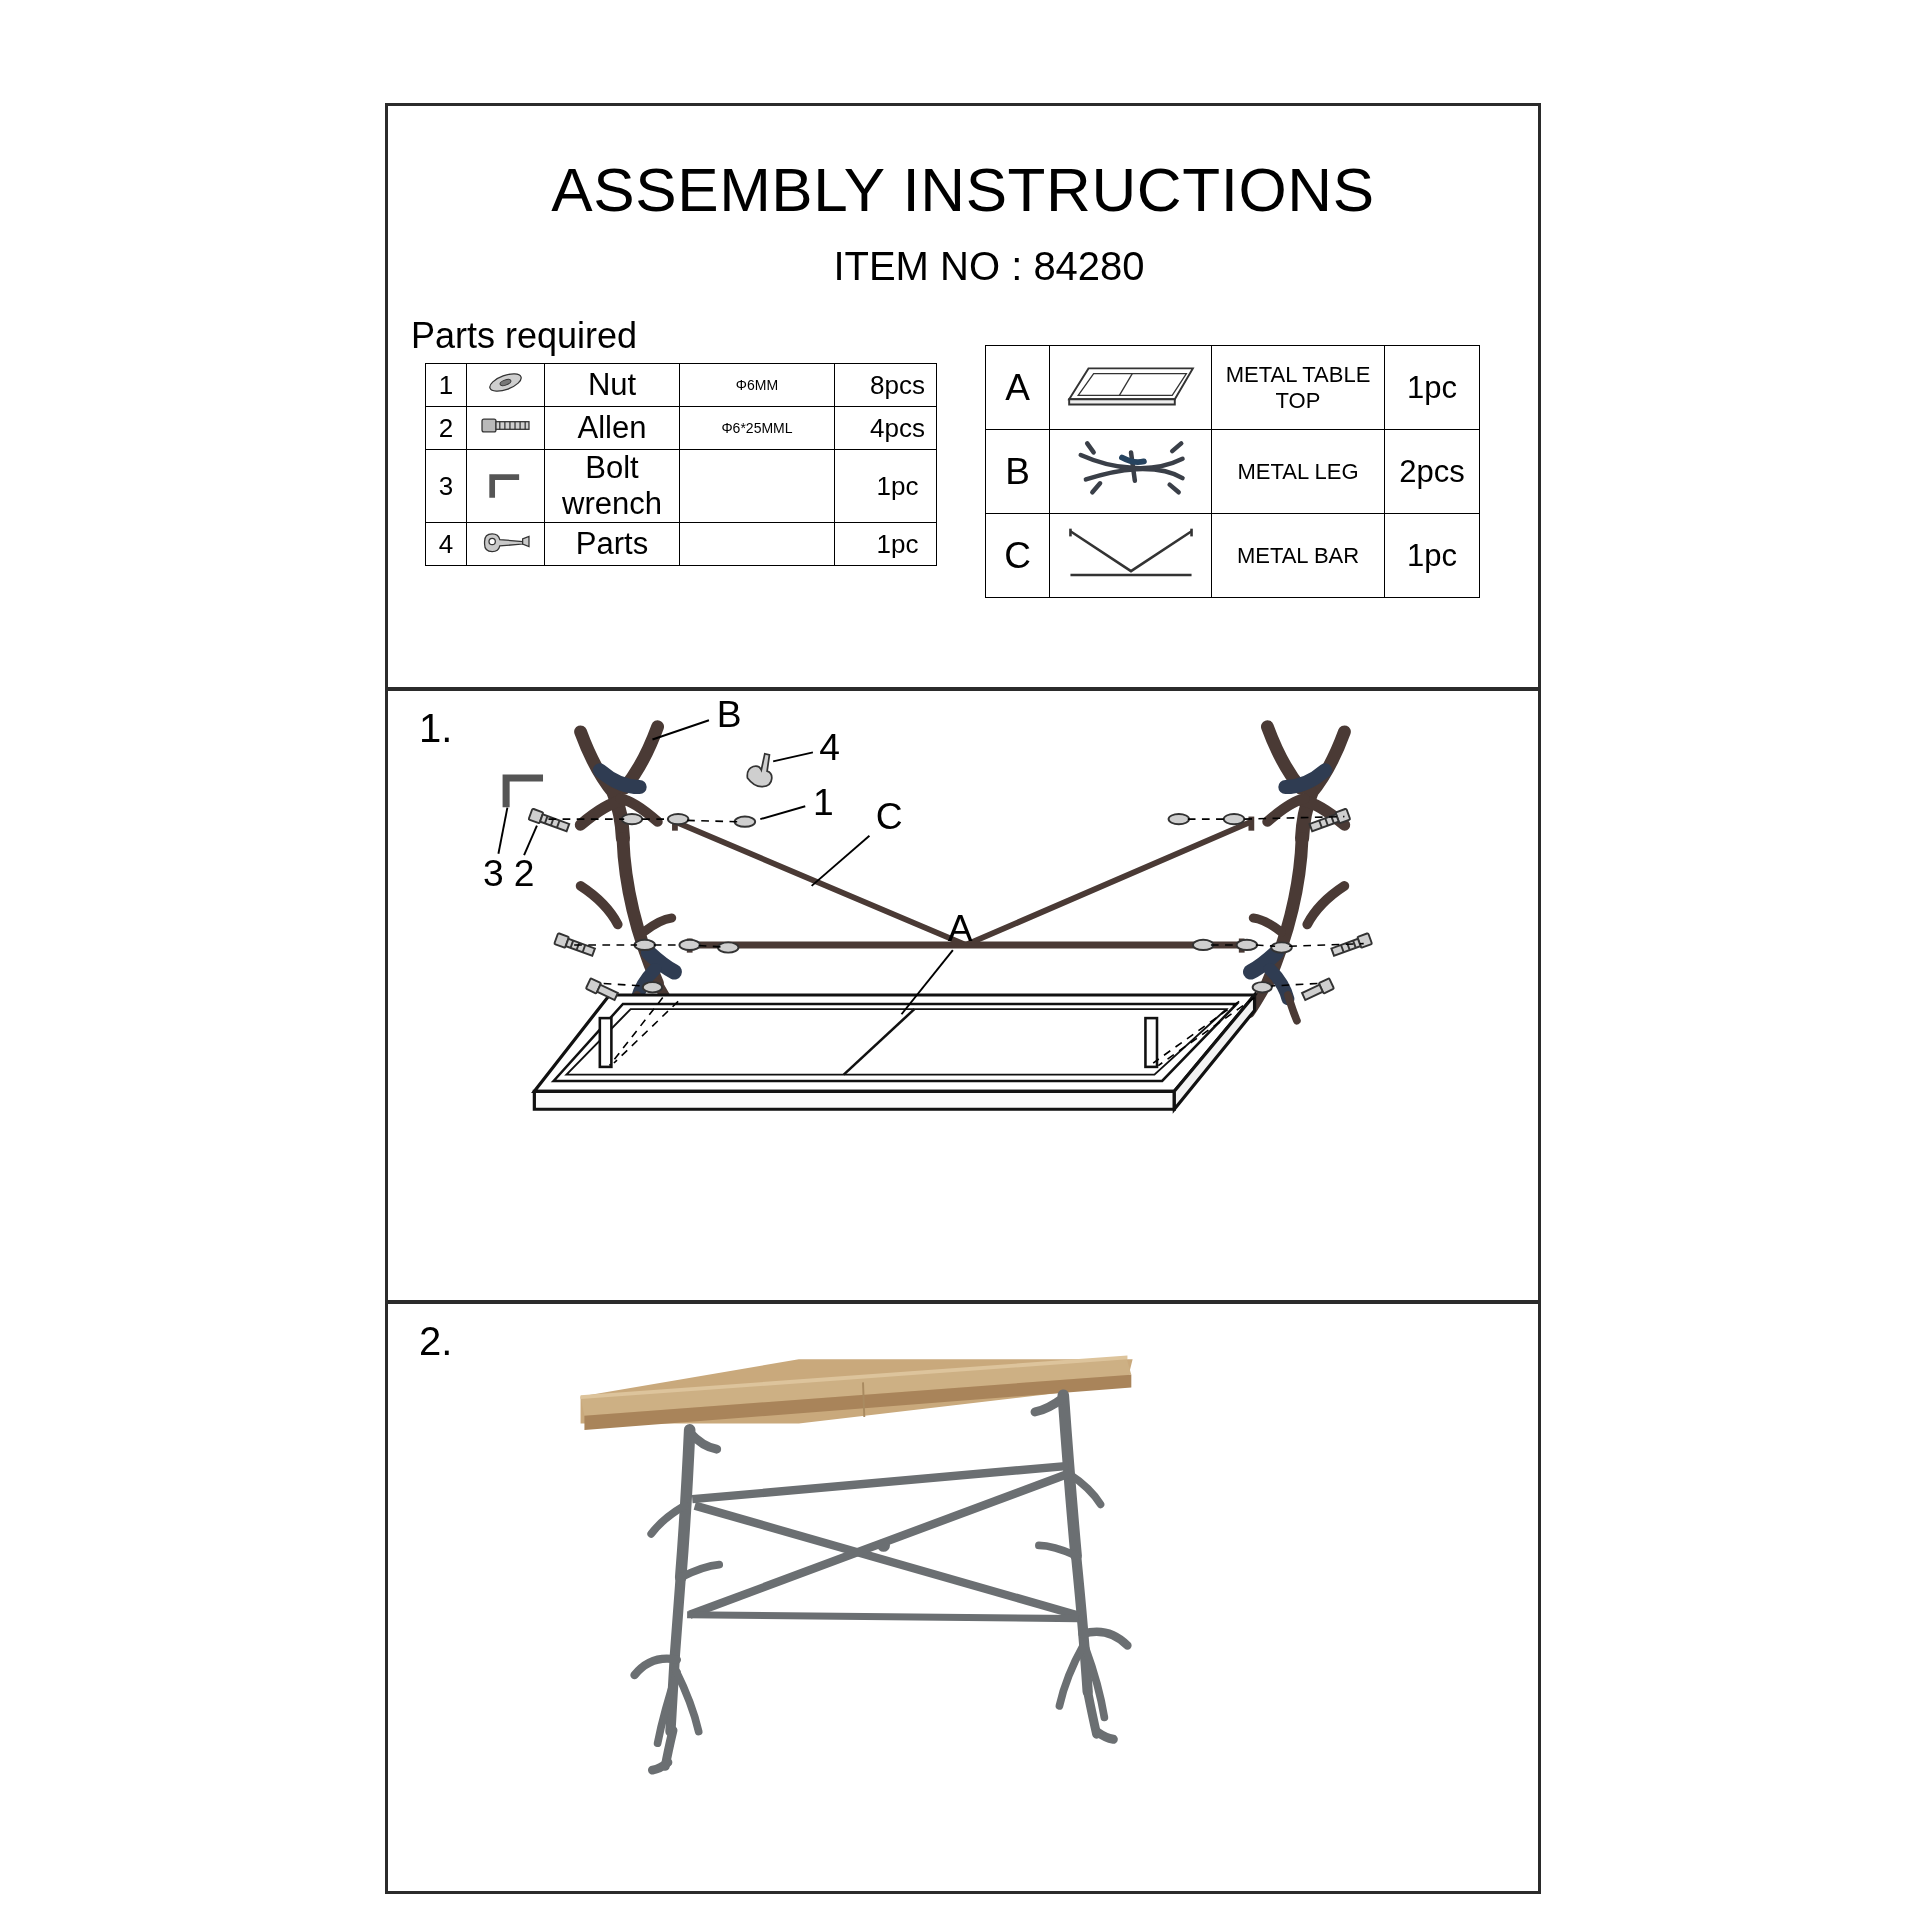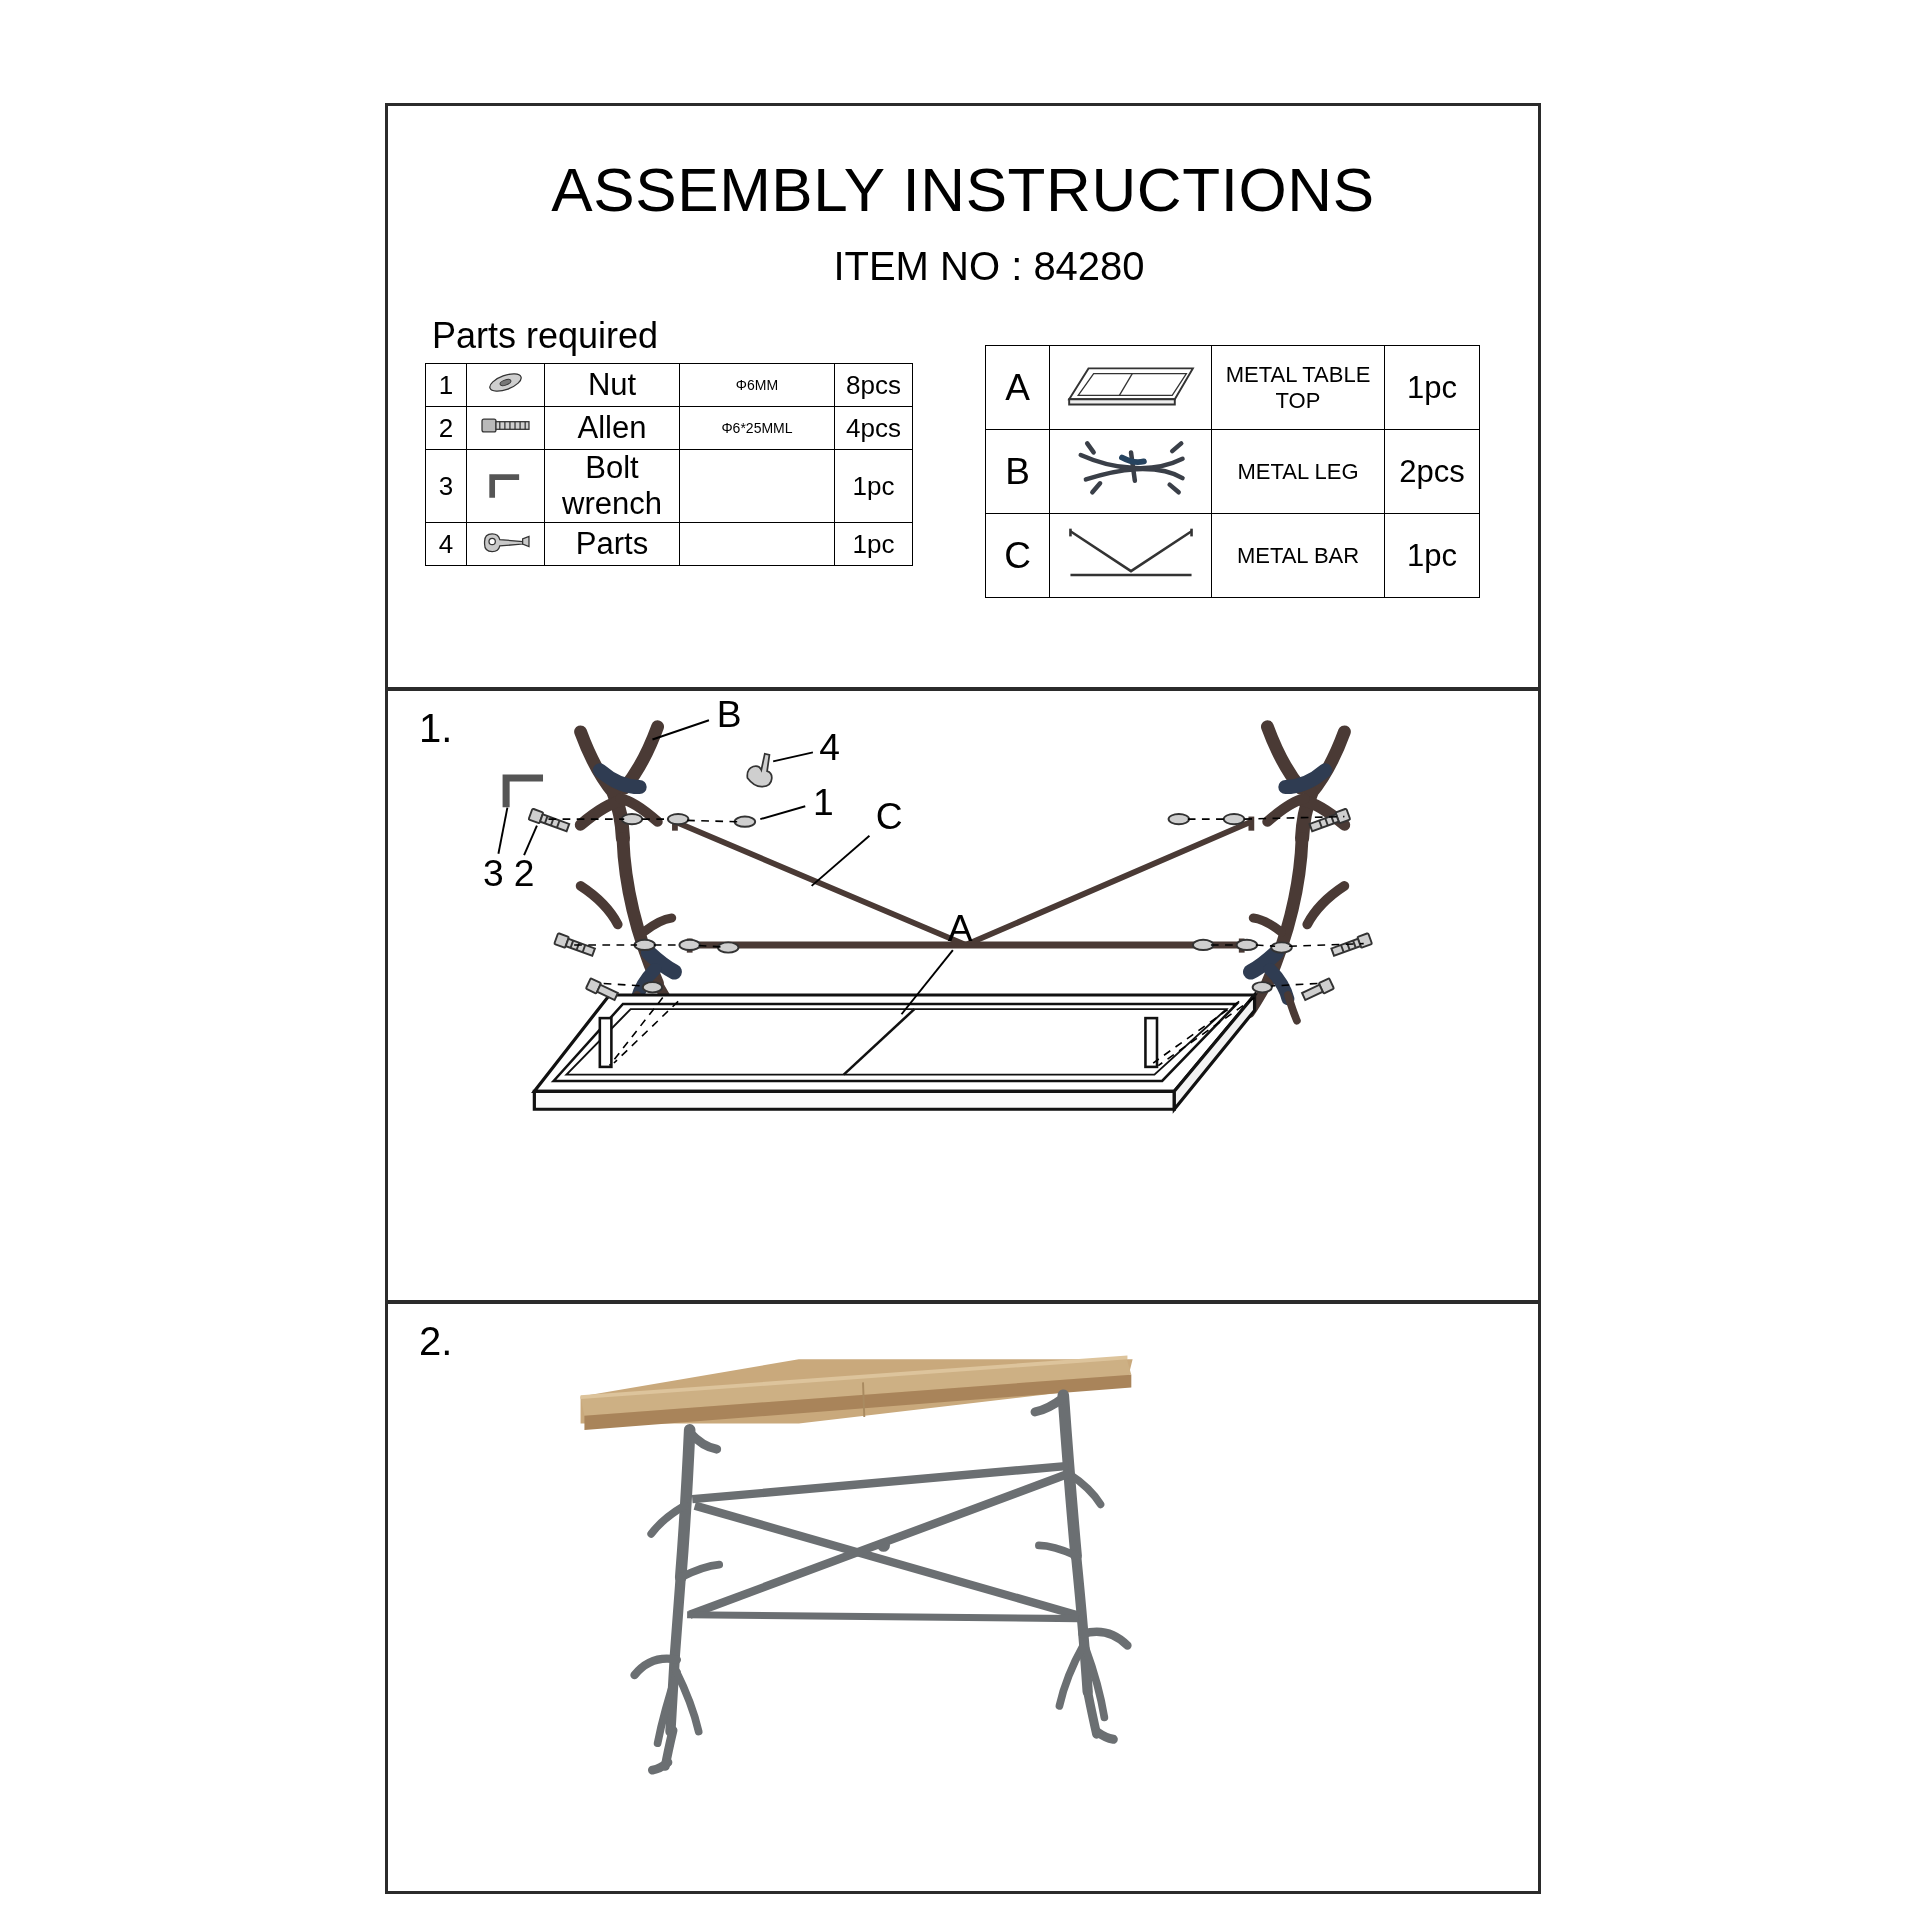--- a/index.html
+++ b/index.html
@@ -2,31 +2,31 @@
 <html style="font-size:10.3px"><head>
 <meta charset="utf-8">
 <style>
   html,body{margin:0;padding:0;background:#ffffff;}
   body{width:1926px;height:1926px;font-family:"Liberation Sans",sans-serif;color:#000;}
   .page{position:relative;width:1926px;height:1926px;text-decoration:underline;}
   .sheet{position:absolute;left:385px;top:103px;width:1156px;top:103px;height:1791px;border:3.9px solid #2b2b2b;box-sizing:border-box;background:#fff;}
   
   .title{position:absolute;left:0;top:48px;width:100%;text-align:center;font-size:62px;letter-spacing:0.6px;}
   .itemno{position:absolute;left:0;top:138px;width:100%;text-align:center;font-size:40px;margin-left:26px;}
-  .parts-label{position:absolute;left:44px;top:209px;font-size:36px;}
+  .parts-label{position:absolute;left:23px;top:209px;font-size:36px;}
   
   .tbl{position:absolute;border-collapse:collapse;}
   .tbl td{border:1.9px solid #000;font-size:22px;text-align:center;vertical-align:middle;padding:0;}
   
   .tbl-left{left:37px;top:257px;}
   .tbl-left td.num{width:40px;height:42px;font-size:26px;}
   .tbl-left td.icon{width:77px;}
   .tbl-left td.name{width:134px;font-size:31px;}
   .tbl-left td.spec{width:154px;font-size:14px;}
-  .tbl-left td.qty{width:77px;font-size:26px;}
+  .tbl-left td.qty{width:77px;font-size:26px;padding-left:24px;}
   
   .tbl-right{left:597px;top:239px;}
   .tbl-right td.letter{width:63px;height:83px;font-size:37px;}
   .tbl-right td.pic{width:161px;}
   .tbl-right td.desc{width:172px;font-size:22px;line-height:1.15;}
   .tbl-right td.qty{width:94px;font-size:31px;}
   
   .divider{position:absolute;left:0;width:100%;height:3.9px;background:#2b2b2b;}
   .d1{top:581px;}
   .d2{top:1194px;}

